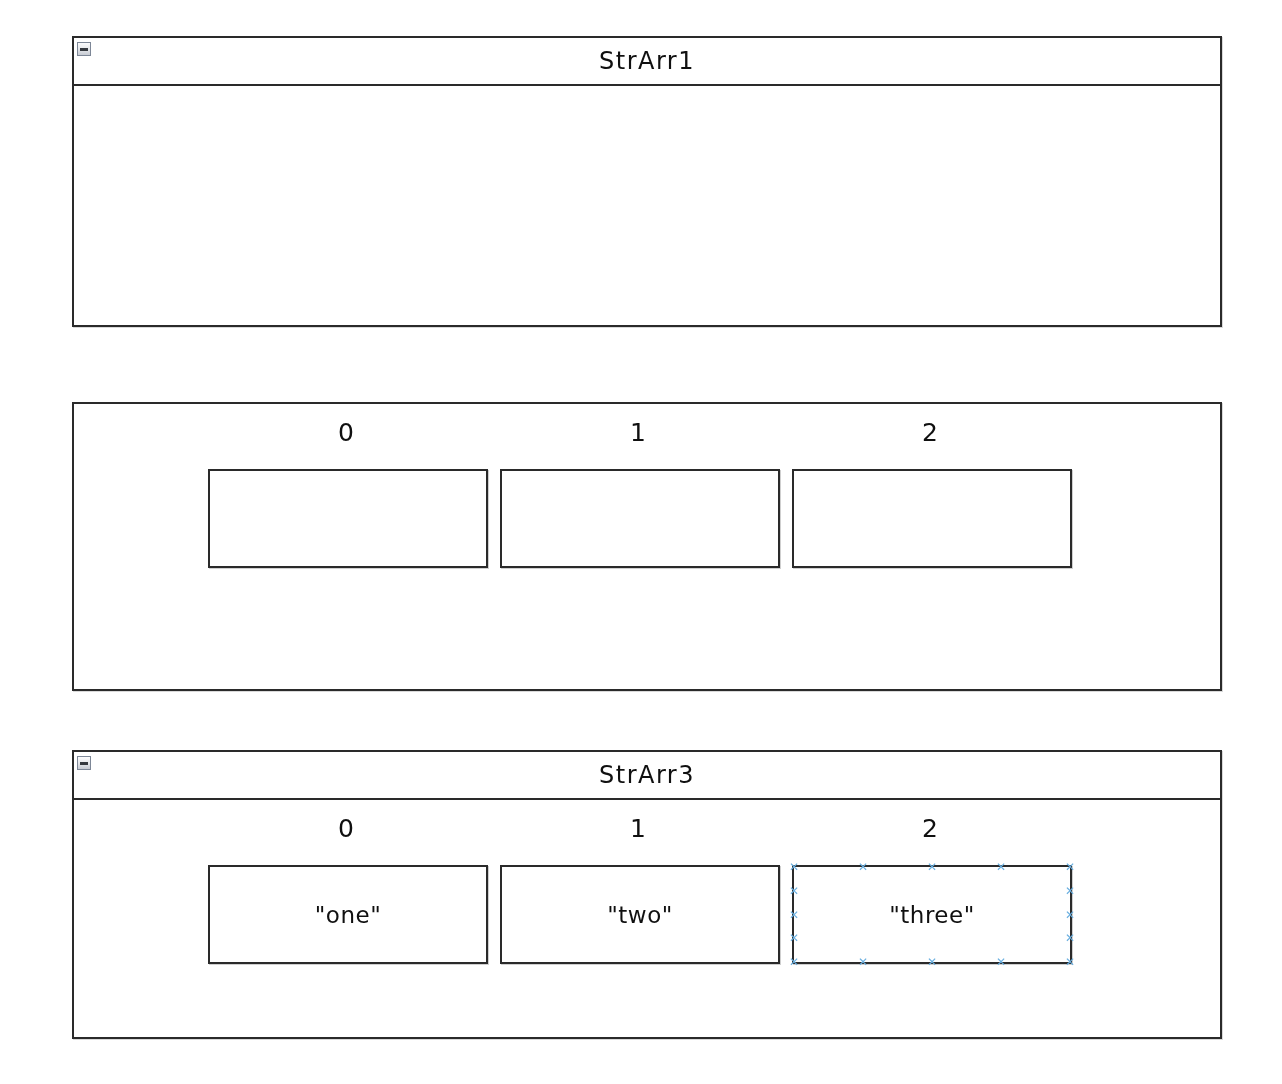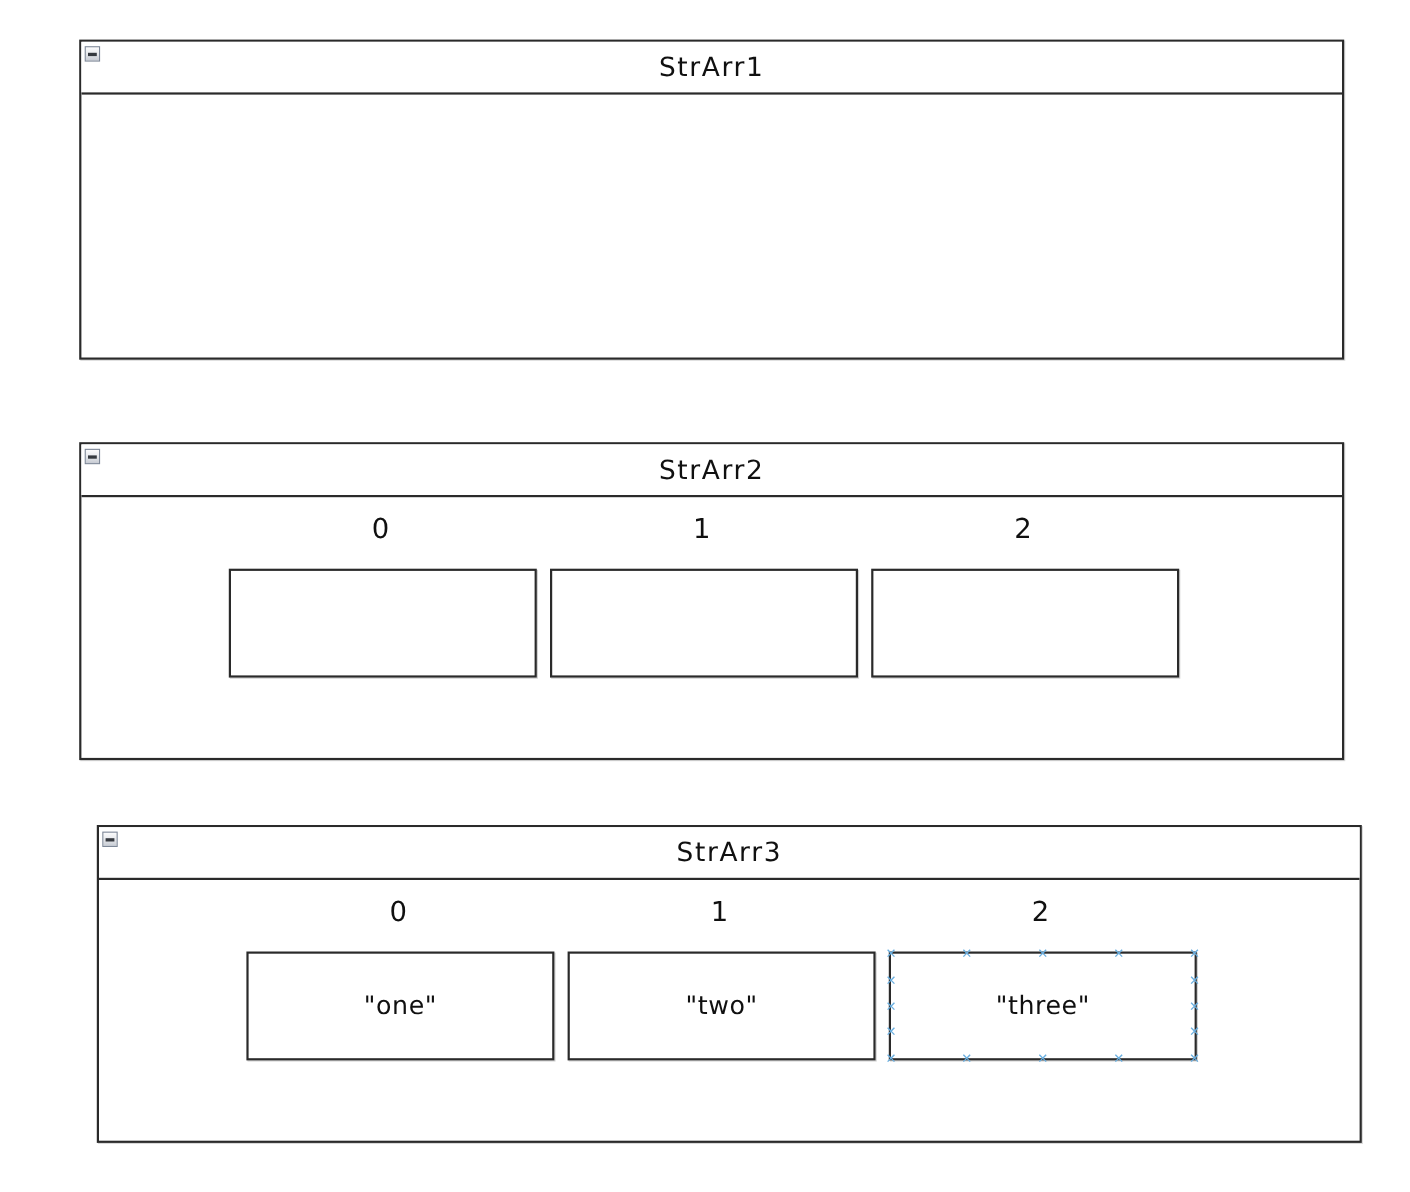--- a/index.html
+++ b/index.html
@@ -15,21 +15,21 @@
   .panel {
     position: absolute;
     left: 72px;
     width: 1146px;
     background: #ffffff;
     border: 2px solid #2a2a2a;
     box-shadow: 1px 1px 0 #d9d9d9;
   }
   #panel-0 { top: 36px;  height: 287px; }
   #panel-1 { top: 402px; height: 285px; }
-  #panel-2 { top: 750px; height: 285px; margin-left: 16px; }
+  #panel-2 { top: 750px; height: 285px; }
 
   .titlebar {
     position: relative;
     height: 46px;
     border-bottom: 2px solid #2a2a2a;
     display: flex;
     align-items: center;
     justify-content: center;
     background: #ffffff;
   }
@@ -109,26 +109,20 @@
   <div class="titlebar">
     <button class="min-btn">
       <span class="min-bar"></span>
     </button>
     <span class="title">StrArr1</span>
   </div>
   <div class="content"></div>
 </div>
 
 <div class="panel" id="panel-1">
-  <div class="titlebar">
-    <button class="min-btn">
-      <span class="min-bar"></span>
-    </button>
-    <span class="title">StrArr2</span>
-  </div>
   <div class="content">
     <span class="idx pos-0">0</span>
     <span class="idx pos-1">1</span>
     <span class="idx pos-2">2</span>
 
     <div class="cell pos-0">
       <span class="cell-value"></span>
     </div>
     <div class="cell pos-1">
       <span class="cell-value"></span>

